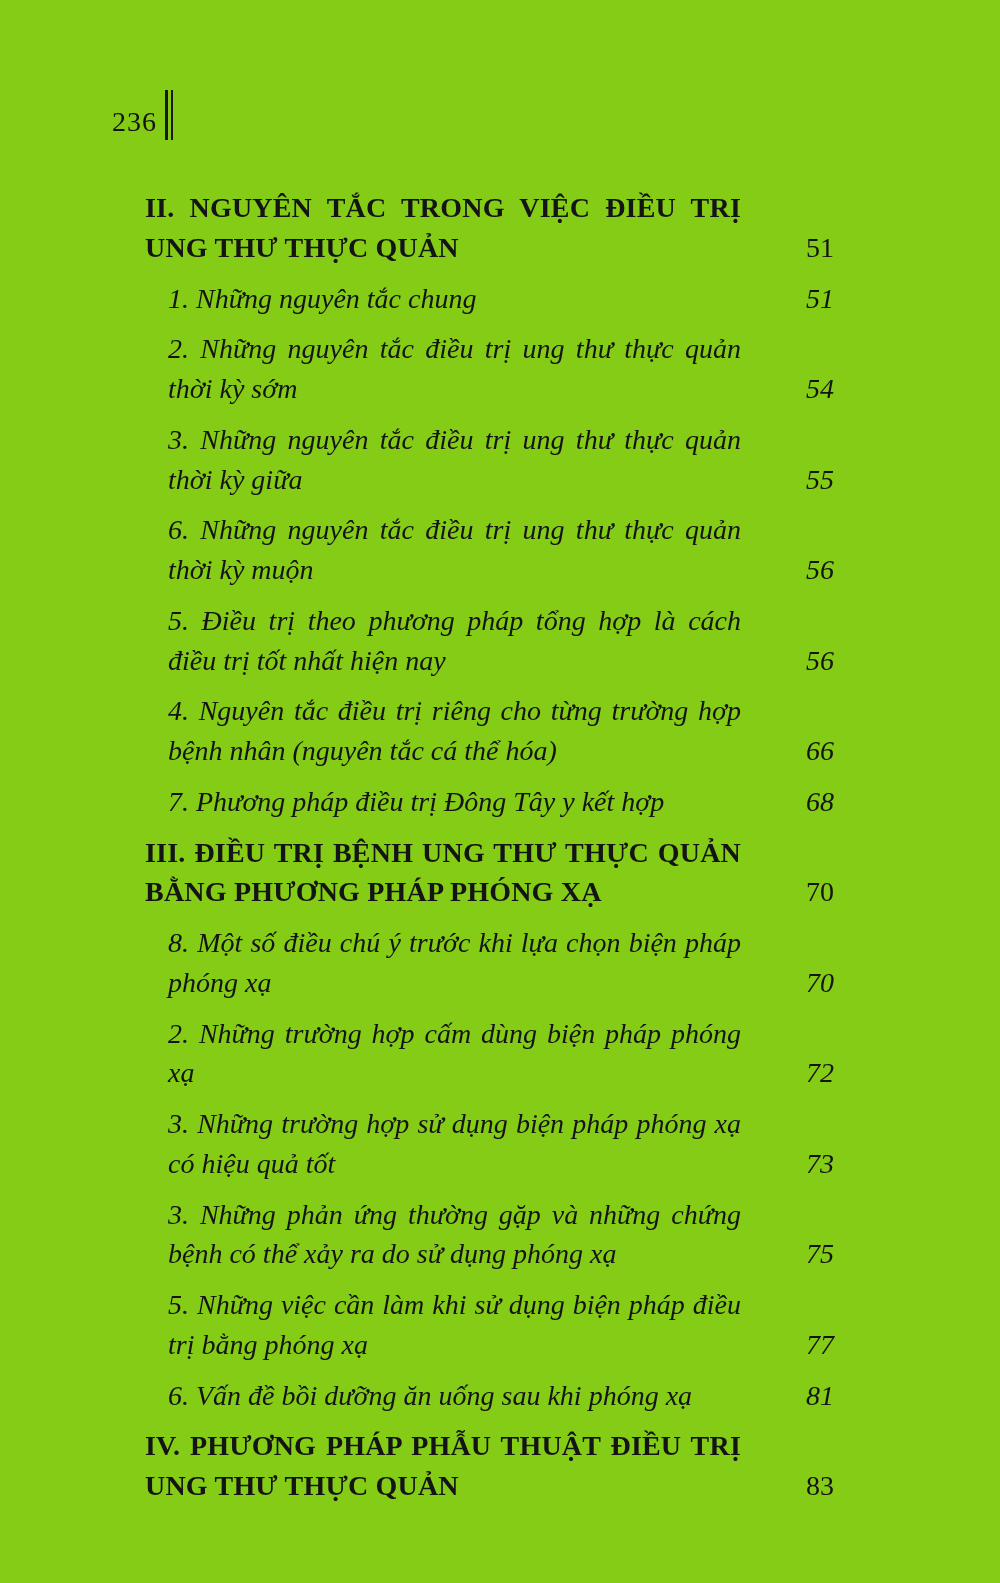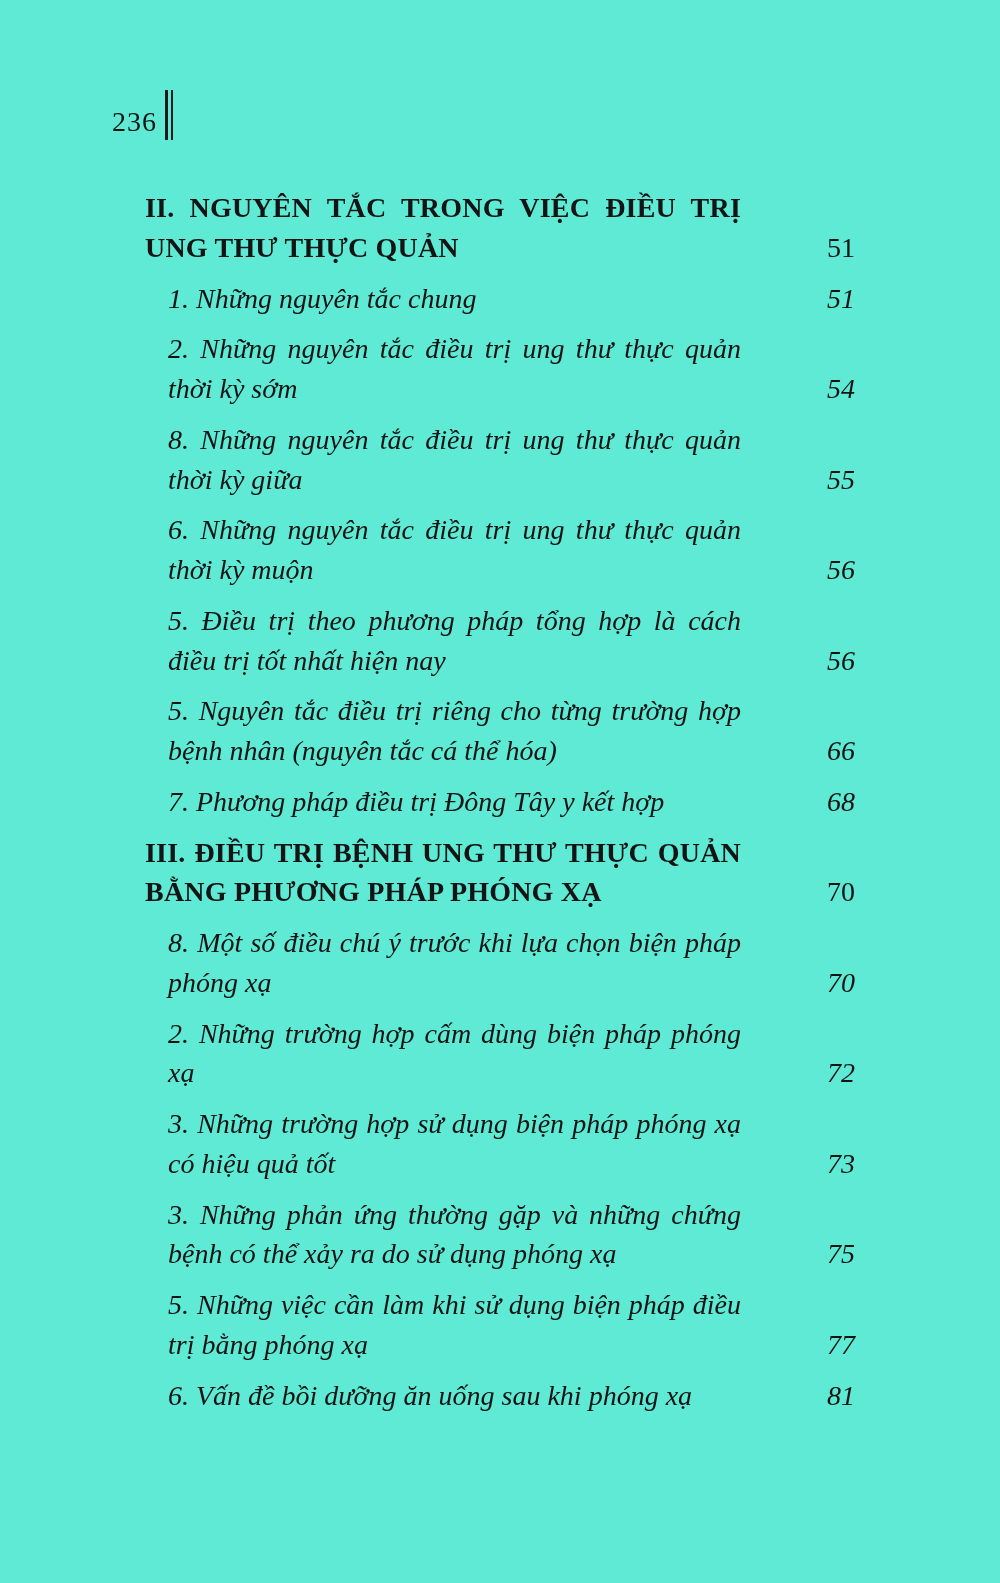--- a/index.html
+++ b/index.html
@@ -5,21 +5,21 @@
   * { margin: 0; padding: 0; box-sizing: border-box; }
   html, body { background: #e8e8e6; }
   body {
     font-family: "Liberation Serif", serif;
     color: #141414;
   }
   .page {
     position: relative;
     width: 1000px;
     height: 1583px;
-    background: #5eead4;
+    background: #84cc16;
     margin: 0 auto;
     overflow: hidden;
   }
 
   
   .header {
     position: absolute;
     top: 90px;
     left: 112px;
     right: 145px;
@@ -73,21 +73,21 @@
     margin-bottom: 11px;
     gap: 44px;
   }
   .toc-entry .entry-text {
     flex: 1;
     text-align: justify;
   }
   .toc-entry .entry-page {
     flex: none;
     width: 70px;
-    text-align: right;
+    text-align: center;
   }
   .toc-section .entry-text {
     font-weight: bold;
     letter-spacing: 0.2px;
   }
   .toc-item {
     margin-left: 23px;
     font-style: italic;
   }
 </style>
@@ -108,33 +108,33 @@
       </div>
       <div class="toc-entry toc-item">
         <div class="entry-text">1. Những nguyên tắc chung</div>
         <div class="entry-page">51</div>
       </div>
       <div class="toc-entry toc-item">
         <div class="entry-text">2. Những nguyên tắc điều trị ung thư thực quản thời kỳ sớm</div>
         <div class="entry-page">54</div>
       </div>
       <div class="toc-entry toc-item">
-        <div class="entry-text">8. Những nguyên tắc điều trị ung thư thực quản thời kỳ giữa</div>
+        <div class="entry-text">3. Những nguyên tắc điều trị ung thư thực quản thời kỳ giữa</div>
         <div class="entry-page">55</div>
       </div>
       <div class="toc-entry toc-item">
         <div class="entry-text">6. Những nguyên tắc điều trị ung thư thực quản thời kỳ muộn</div>
         <div class="entry-page">56</div>
       </div>
       <div class="toc-entry toc-item">
         <div class="entry-text">5. Điều trị theo phương pháp tổng hợp là cách điều trị tốt nhất hiện nay</div>
         <div class="entry-page">56</div>
       </div>
       <div class="toc-entry toc-item">
-        <div class="entry-text">5. Nguyên tắc điều trị riêng cho từng trường hợp bệnh nhân (nguyên tắc cá thể hóa)</div>
+        <div class="entry-text">4. Nguyên tắc điều trị riêng cho từng trường hợp bệnh nhân (nguyên tắc cá thể hóa)</div>
         <div class="entry-page">66</div>
       </div>
       <div class="toc-entry toc-item">
         <div class="entry-text">7. Phương pháp điều trị Đông Tây y kết hợp</div>
         <div class="entry-page">68</div>
       </div>
       <div class="toc-entry toc-section">
         <div class="entry-text">III. ĐIỀU TRỊ BỆNH UNG THƯ THỰC QUẢN BẰNG PHƯƠNG PHÁP PHÓNG XẠ</div>
         <div class="entry-page">70</div>
       </div>
@@ -155,15 +155,19 @@
         <div class="entry-page">75</div>
       </div>
       <div class="toc-entry toc-item">
         <div class="entry-text">5. Những việc cần làm khi sử dụng biện pháp điều trị bằng phóng xạ</div>
         <div class="entry-page">77</div>
       </div>
       <div class="toc-entry toc-item">
         <div class="entry-text">6. Vấn đề bồi dưỡng ăn uống sau khi phóng xạ</div>
         <div class="entry-page">81</div>
       </div>
+      <div class="toc-entry toc-section">
+        <div class="entry-text">IV. PHƯƠNG PHÁP PHẪU THUẬT ĐIỀU TRỊ UNG THƯ THỰC QUẢN</div>
+        <div class="entry-page">83</div>
+      </div>
     </main>
 
 </div>
 
 </body></html>

